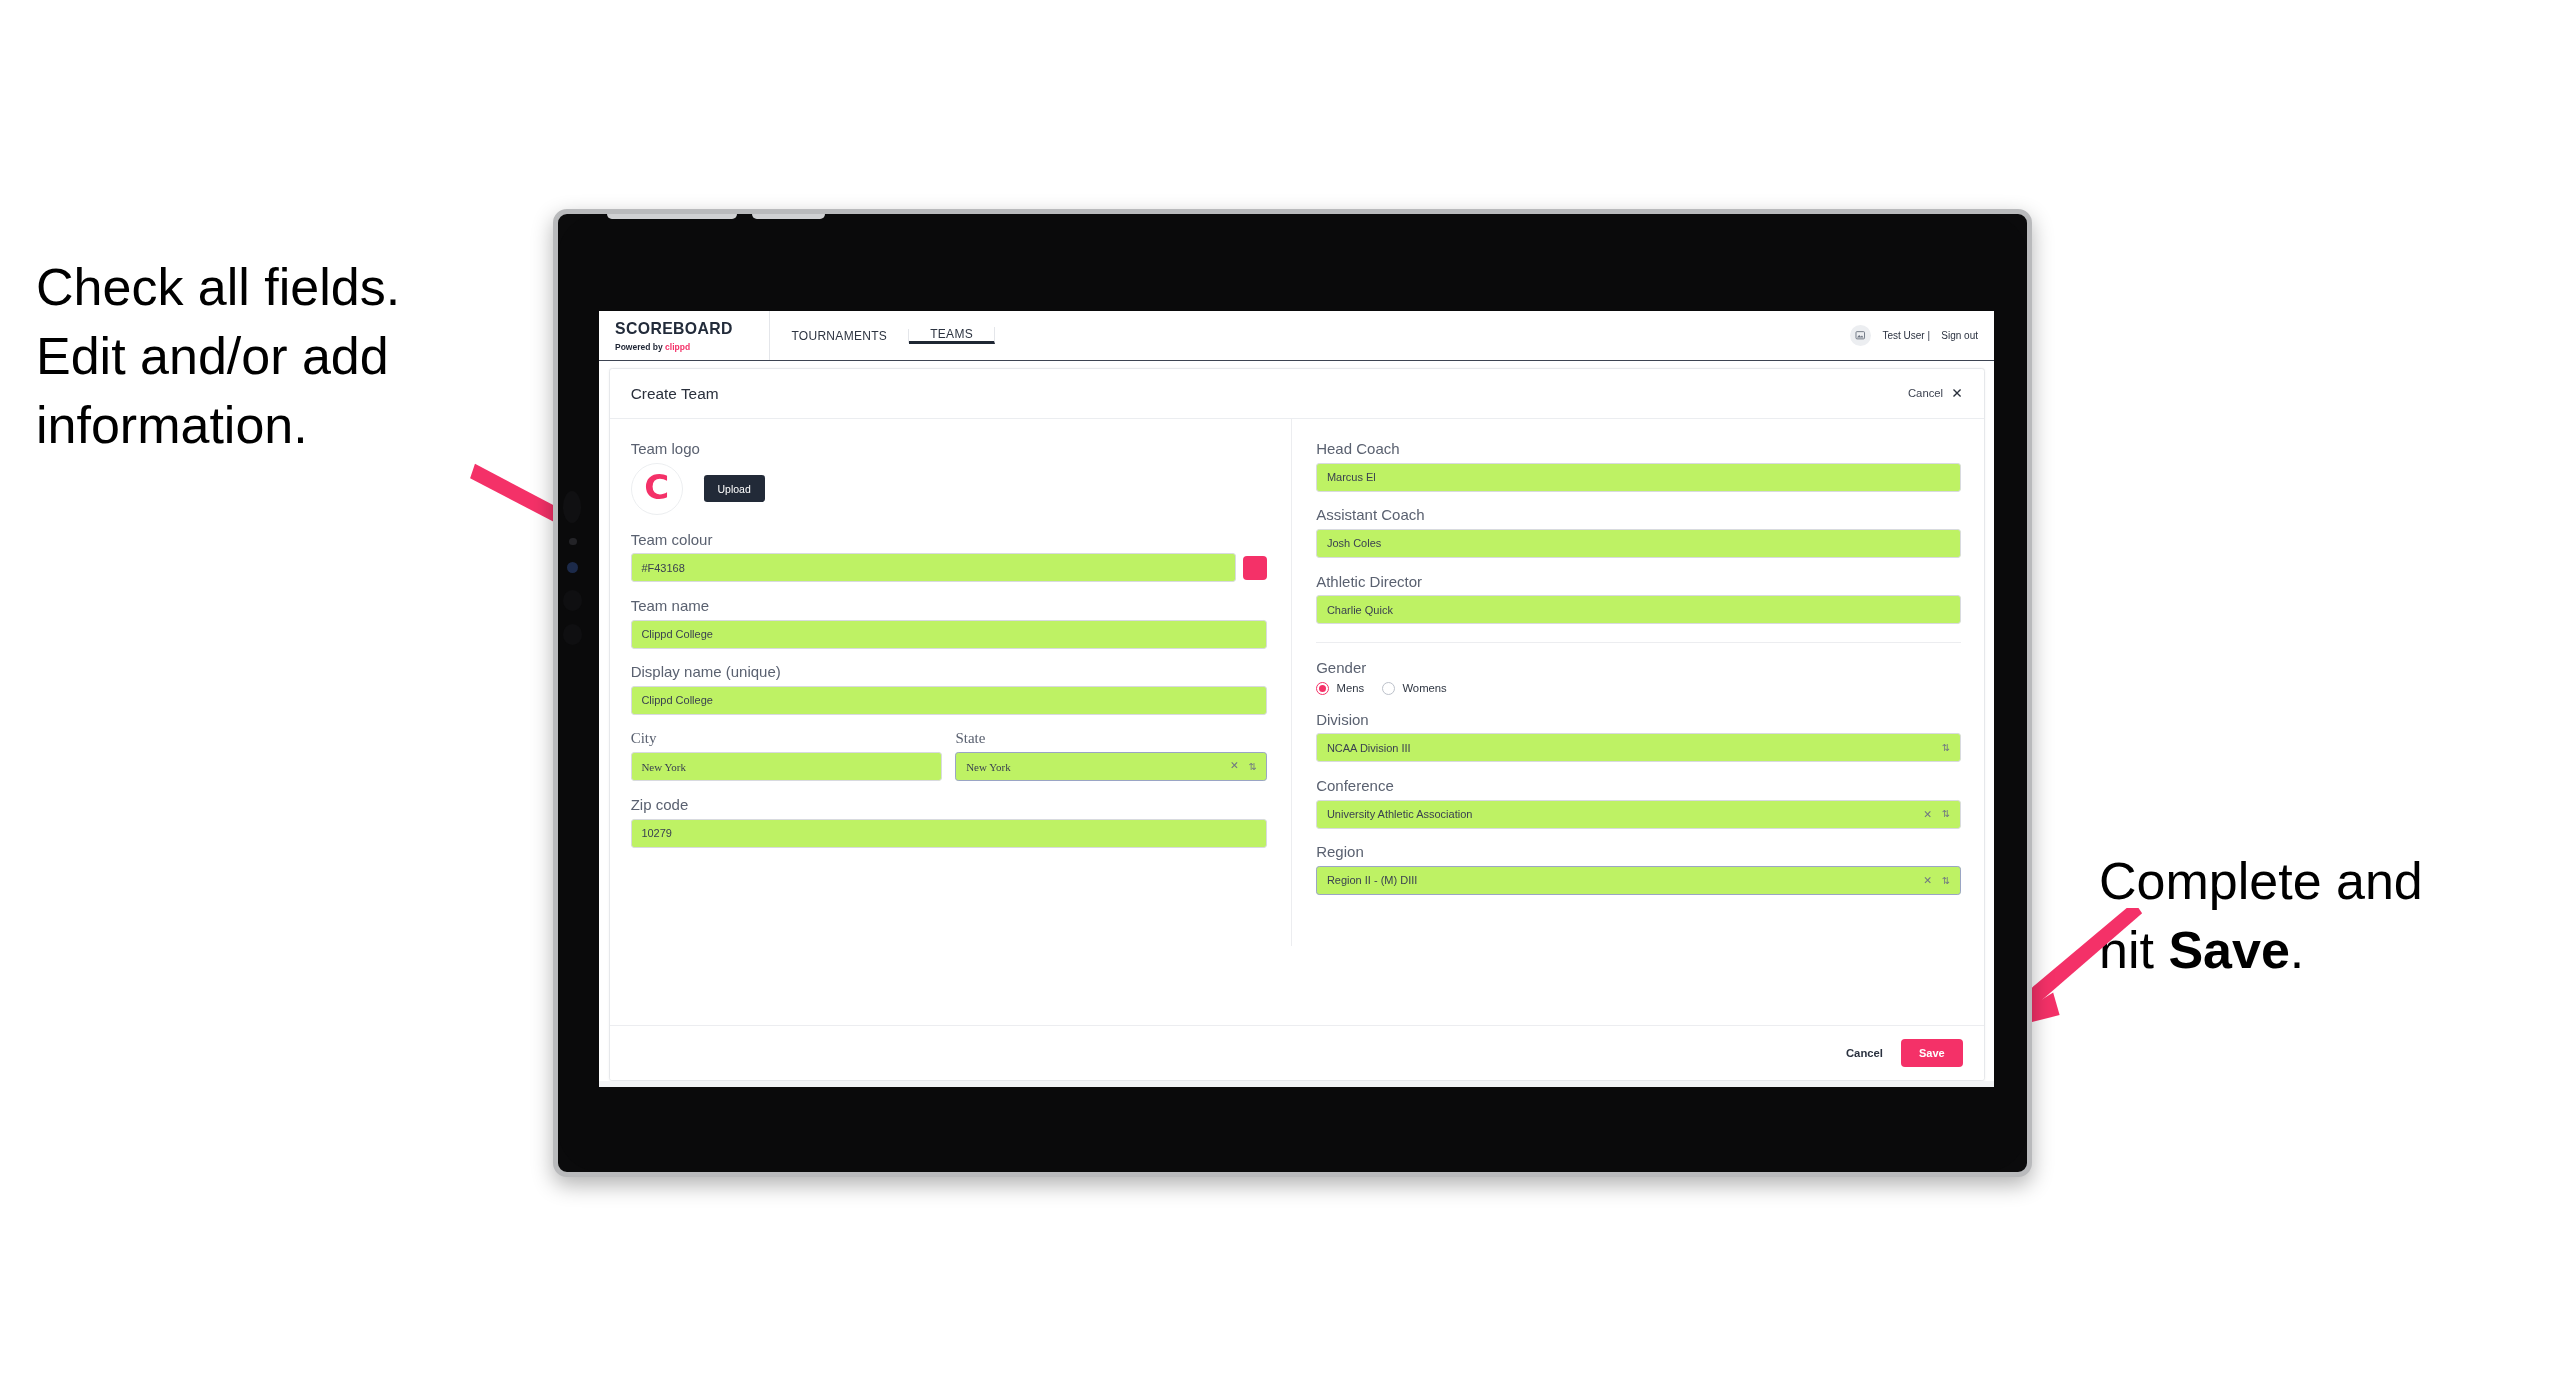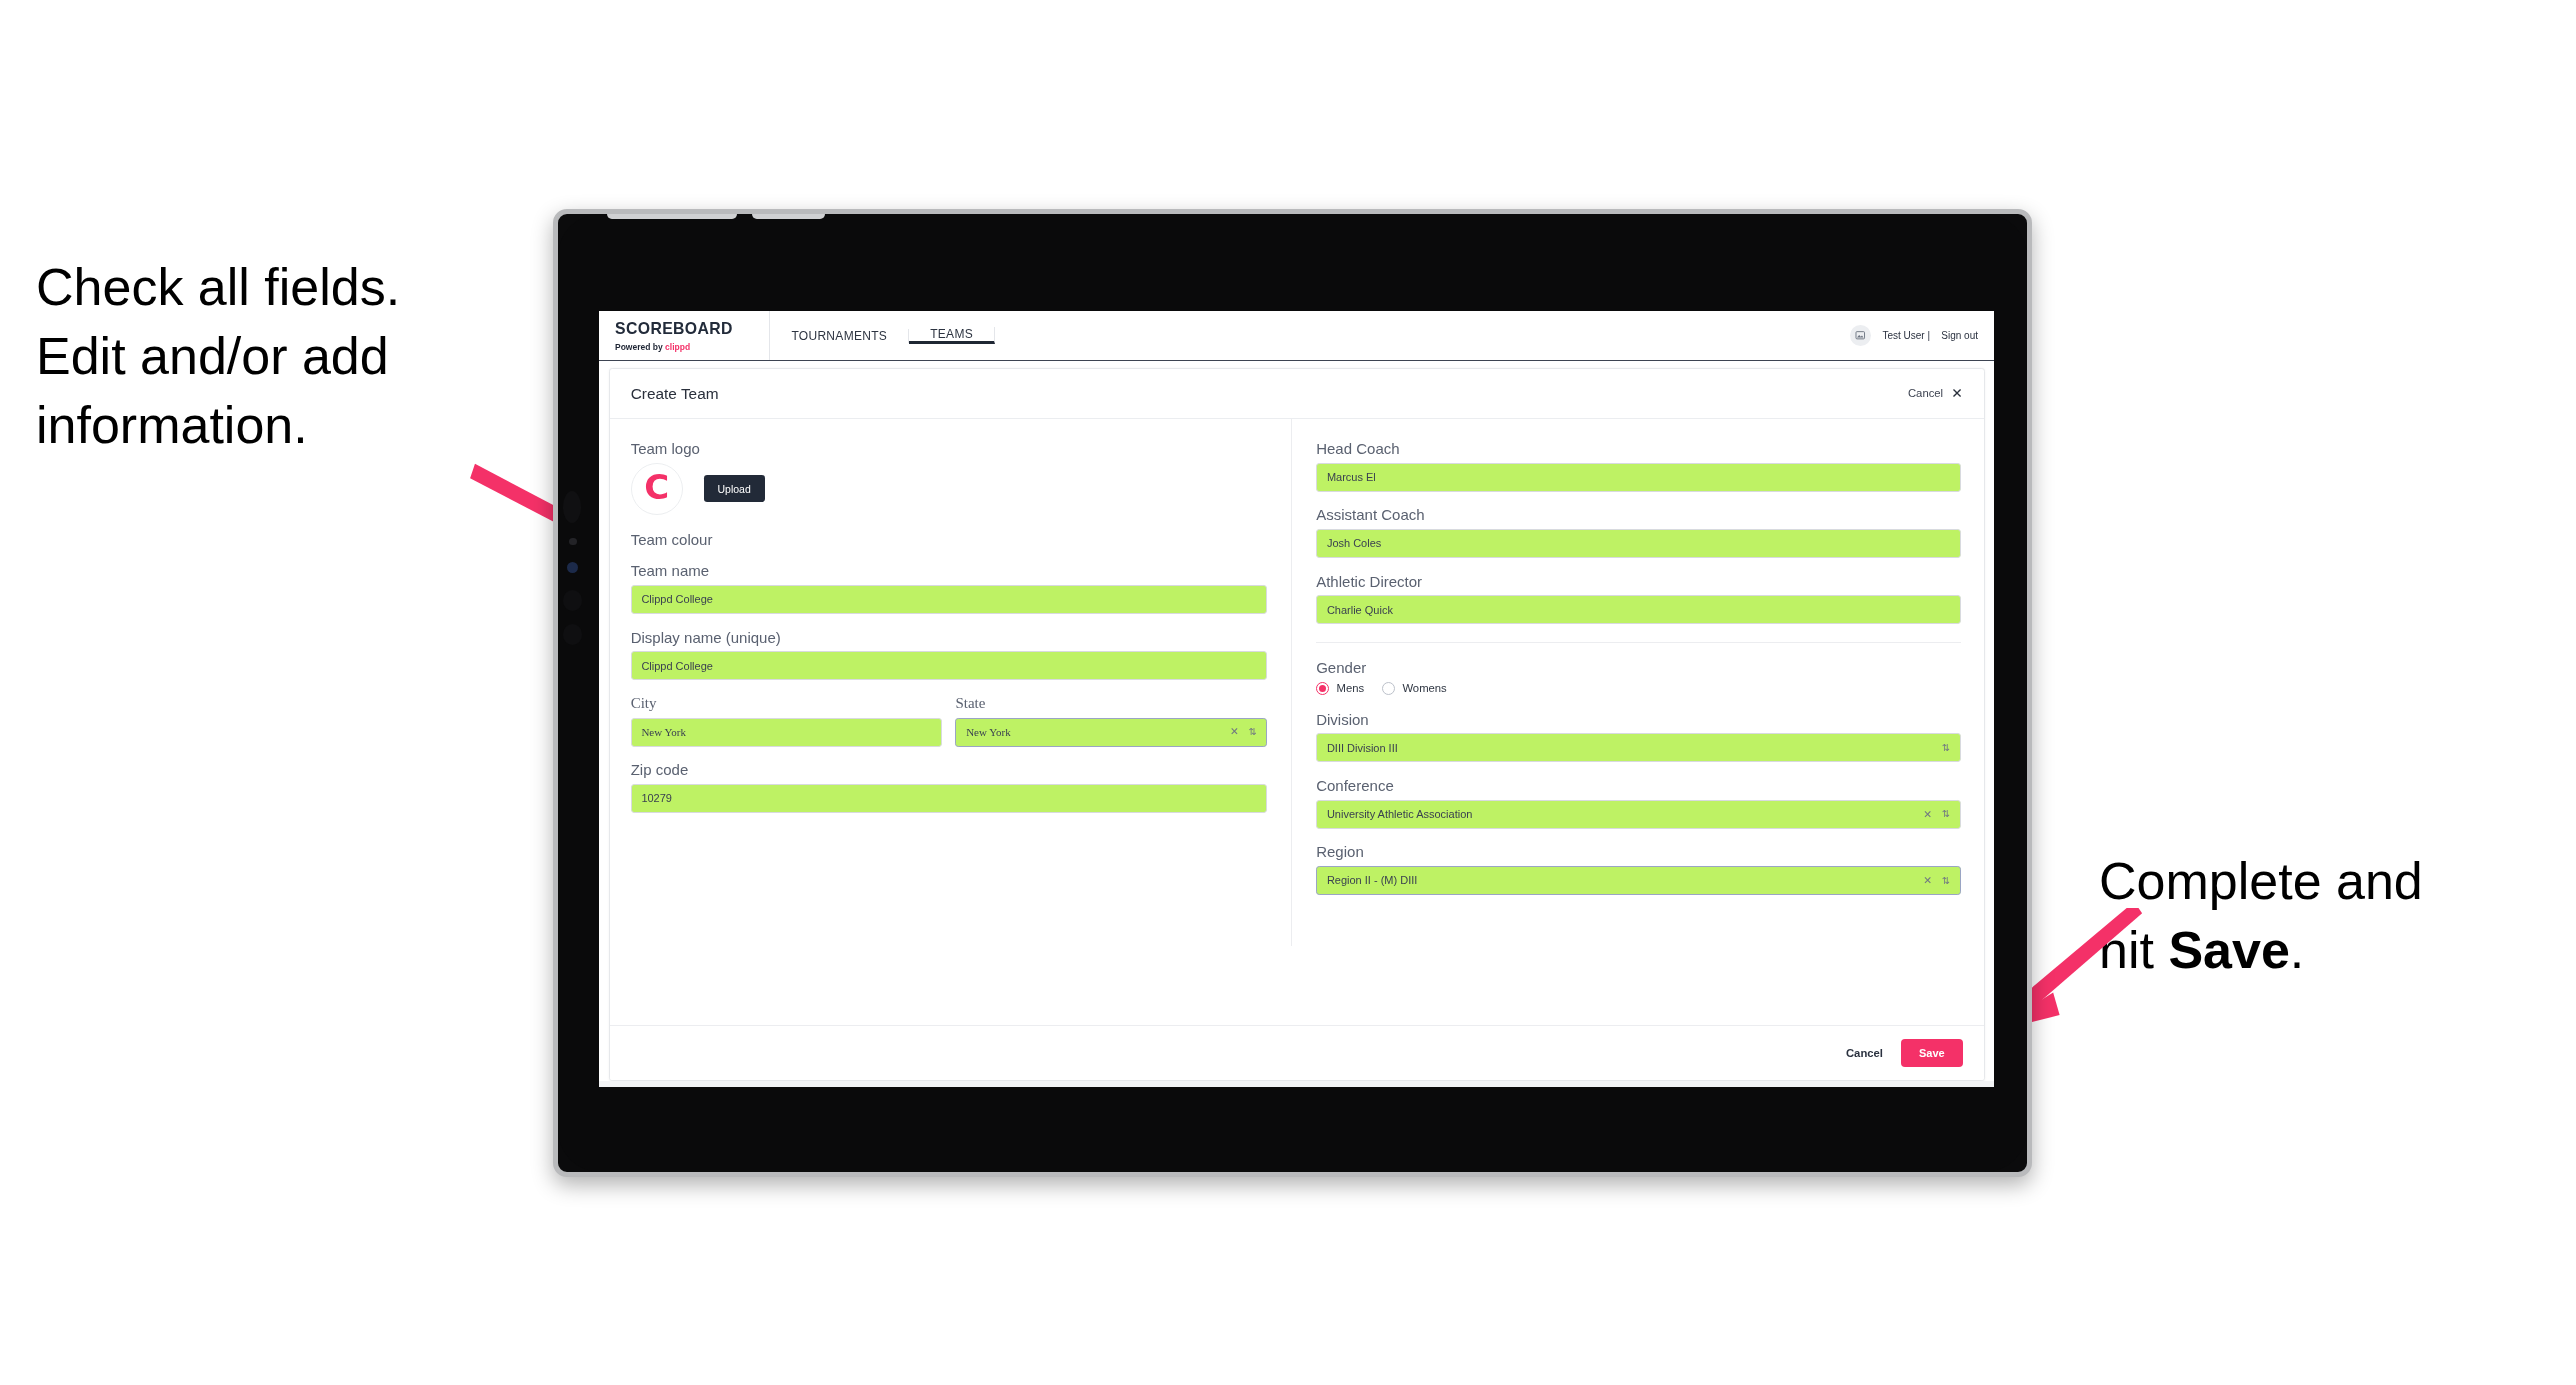--- a/index.html
+++ b/index.html
@@ -316,20 +316,26 @@
                 <div class="logo-row">
                   <div class="logo-circle">
                     <span class="logo-c">C</span>
                   </div>
                   <button class="btn-upload">Upload</button>
                 </div>
               </div>
 
               <div class="field">
                 <span class="flabel">Team colour</span>
+                <div class="colour-row">
+                  <div class="inp">
+                    <span class="val">#F43168</span>
+                  </div>
+                  <div class="swatch" id="colour-swatch" style="background: rgb(244, 49, 104);"></div>
+                </div>
               </div>
 
               <div class="field">
                 <span class="flabel">Team name</span>
                 <div class="inp">
                   <span class="val">Clippd College</span>
                 </div>
               </div>
 
               <div class="field">
@@ -402,21 +408,21 @@
                   <label class="radio">
                     <span class="rdot"></span>
                     <span class="rlabel">Womens</span>
                   </label>
                 </div>
               </div>
 
               <div class="field" style="margin-top:16px;">
                 <span class="flabel">Division</span>
                 <div class="inp">
-                  <span class="val">DIII Division III</span>
+                  <span class="val">NCAA Division III</span>
                   <span class="adorn">
                     <span class="caret">⇅</span>
                   </span>
                 </div>
               </div>
 
               <div class="field">
                 <span class="flabel">Conference</span>
                 <div class="inp">
                   <span class="val">University Athletic Association</span>

